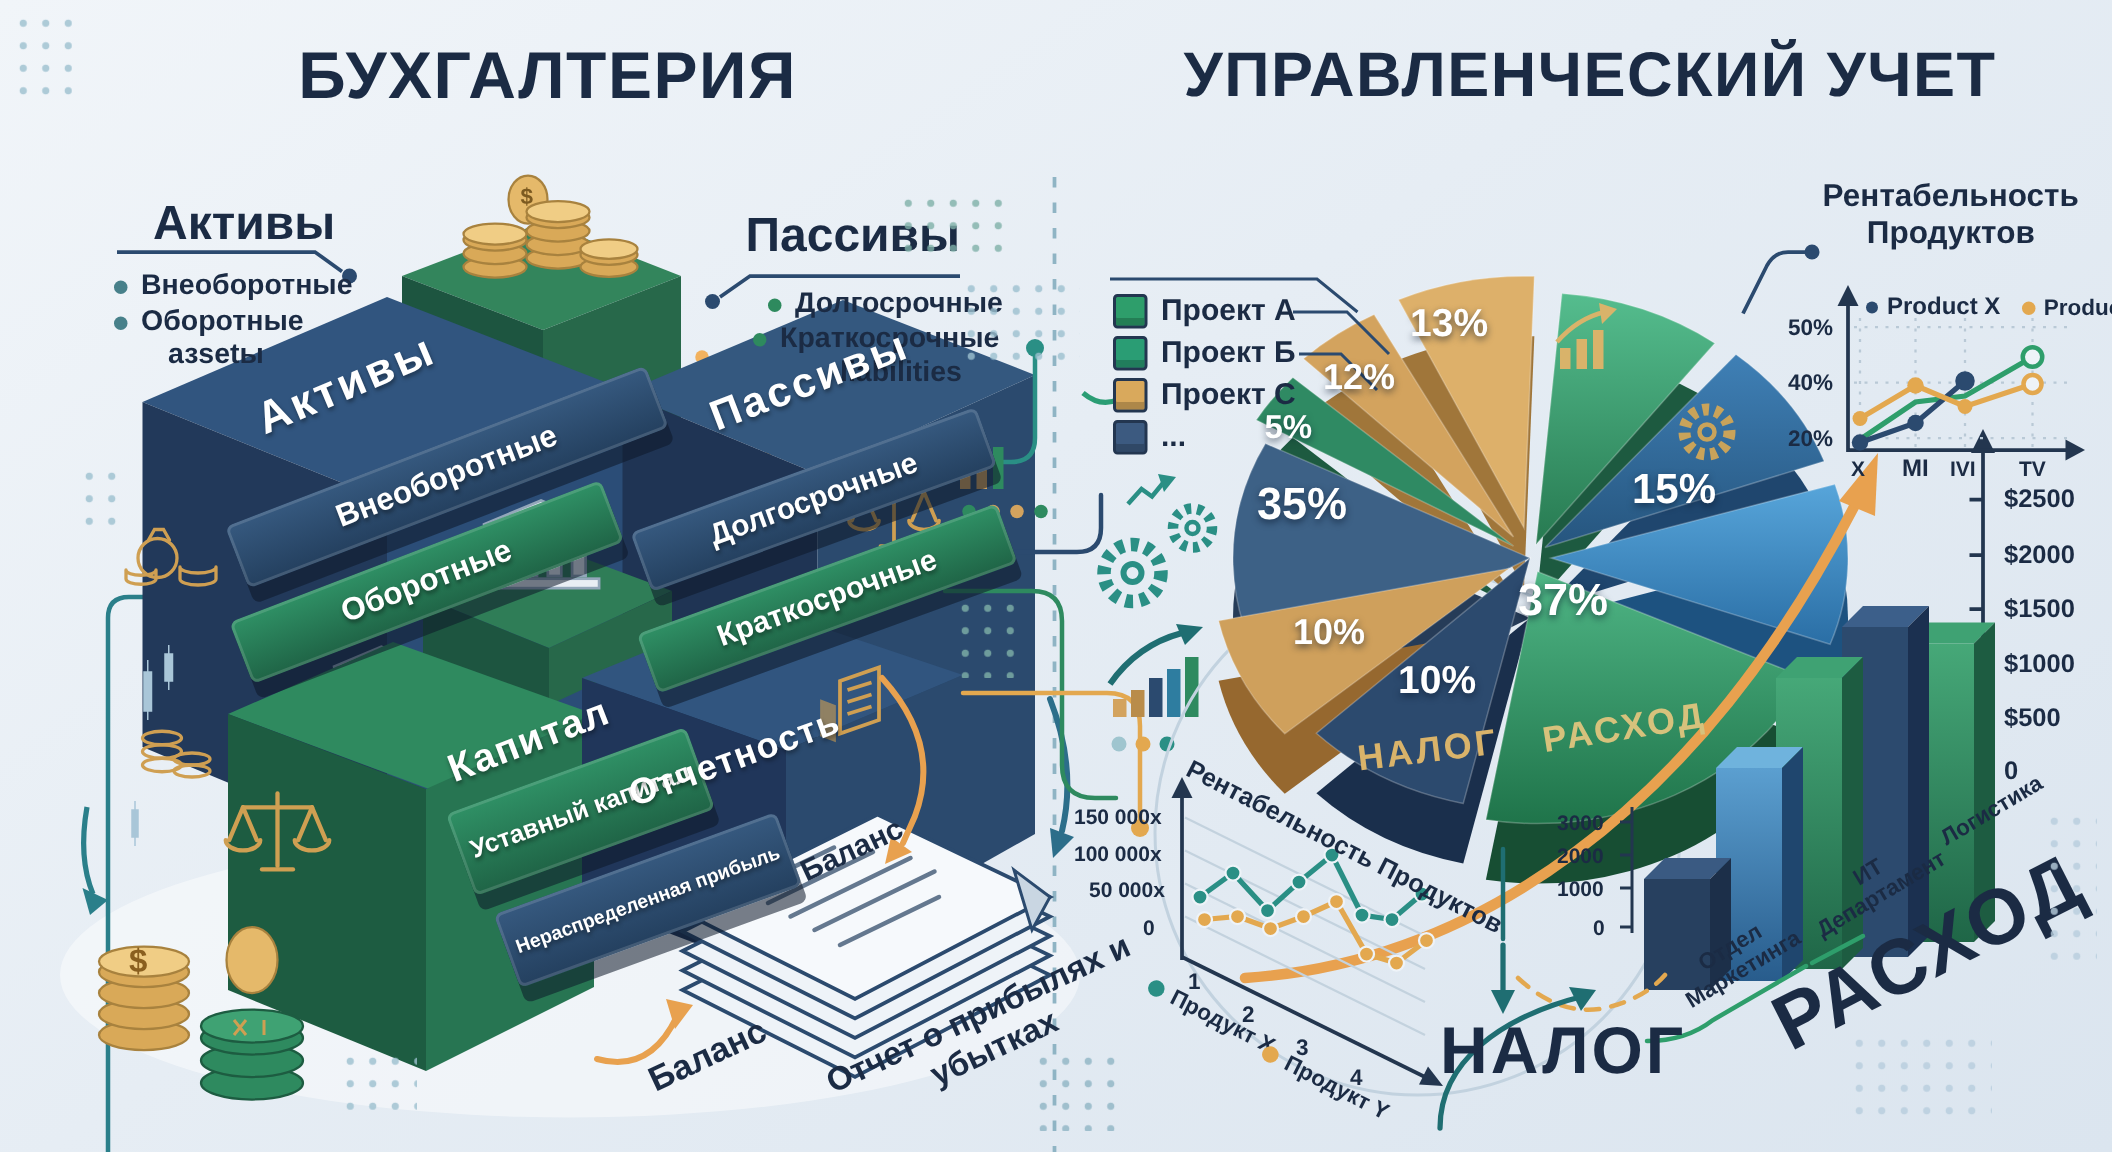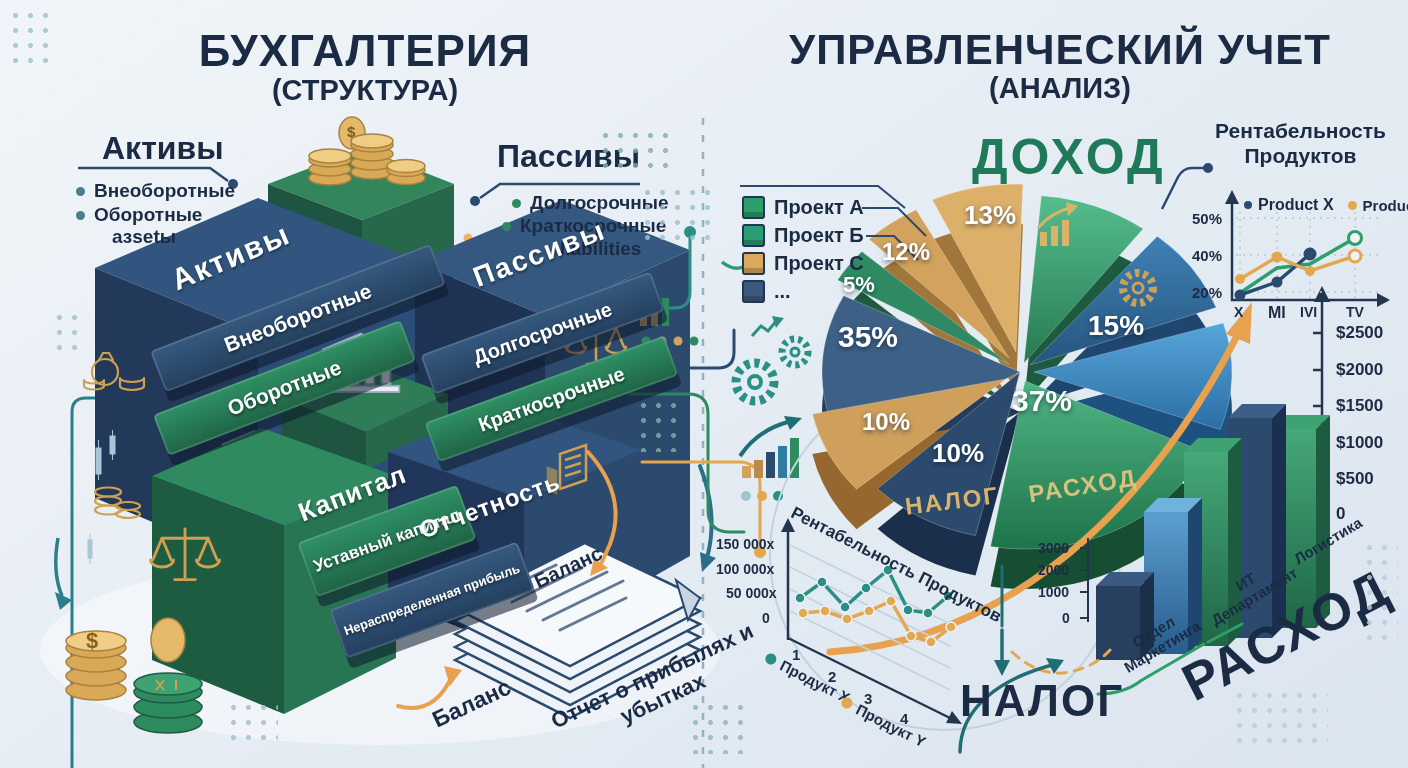--- a/index.html
+++ b/index.html
@@ -472,23 +472,21 @@
     <polygon points="1002,676 994,660 1010,660" fill="#1f6e72" stroke="none"></polygon>
     <path d="M1012,652 q28,26 58,20 q26,-6 40,-22" stroke="#e3a84f" stroke-width="3" stroke-dasharray="9 8"></path>
     <path d="M1098,694 q26,0 44,-14 l62,-36" stroke="#2e9e6b" stroke-width="3"></path>
     <path d="M1208,642 l34,-18" stroke="#2e9e6b" stroke-width="3"></path>
     <path d="M960,752 C960,708 1000,678 1056,664" stroke="#1f6e72" stroke-width="3.5"></path>
     <polygon points="1064,660 1046,658 1054,674" fill="#1f6e72" stroke="none"></polygon>
   </g>
 </svg>
 
 <div class="t tc" style="left:70px;top:26px;width:590px;font-size:44px;font-weight:800;letter-spacing:1px;">БУХГАЛТЕРИЯ</div>
-<div class="t tc" style="left:70px;top:74px;width:590px;font-size:29px;font-weight:800;">(СТРУКТУРА)</div>
 <div class="t tc" style="left:760px;top:26px;width:600px;font-size:42px;font-weight:800;letter-spacing:1px;">УПРАВЛЕНЧЕСКИЙ УЧЕТ</div>
-<div class="t tc" style="left:760px;top:72px;width:600px;font-size:29px;font-weight:800;">(АНАЛИЗ)</div>
 
 <div class="t" style="left:102px;top:130px;font-size:32px;font-weight:800;">Активы</div>
 <div class="row" style="left:76px;top:180px;">
   <span class="dot" style="background:#47808a;"></span>
   <span class="t" style="position:static;font-size:19px;">Внеоборотные</span>
 </div>
 <div class="row" style="left:76px;top:204px;">
   <span class="dot" style="background:#47808a;"></span>
   <span class="t" style="position:static;font-size:19px;">Оборотные</span>
 </div>
@@ -548,28 +546,27 @@
 </div>
 <div class="row" style="left:742px;top:252px;">
   <span class="sq" style="background-color: rgb(217, 169, 92);"></span>
   <span class="t" style="position:static;font-size:20px;">Проект С</span>
 </div>
 <div class="row" style="left:742px;top:280px;">
   <span class="sq" style="background-color: rgb(60, 90, 128);"></span>
   <span class="t" style="position:static;font-size:20px;">...</span>
 </div>
 
-<div class="t" style="left:972px;top:128px;font-size:50px;font-weight:800;letter-spacing:3px;color:#1e7a58;">ДОХОД</div>
 <div class="t" style="left:960px;top:676px;font-size:44px;font-weight:800;letter-spacing:2px;">НАЛОГ</div>
 <div class="t" style="left:1186px;top:656px;font-size:52px;font-weight:800;letter-spacing:2px;transform:rotate(-27deg);transform-origin:left center;">РАСХОД</div>
 
 <div class="pct" style="left:838px;top:320px;font-size:30px;">35%</div>
 <div class="pct" style="left:843px;top:272px;font-size:22px;">5%</div>
 <div class="pct" style="left:882px;top:238px;font-size:24px;">12%</div>
-<div class="pct" style="left:940px;top:200px;font-size:26px;margin-left:24px;">13%</div>
+<div class="pct" style="left:940px;top:200px;font-size:26px;">13%</div>
 <div class="pct" style="left:1088px;top:310px;font-size:28px;">15%</div>
 <div class="pct" style="left:1012px;top:384px;font-size:30px;">37%</div>
 <div class="pct" style="left:932px;top:438px;font-size:26px;">10%</div>
 <div class="pct" style="left:862px;top:408px;font-size:24px;">10%</div>
 <div class="rimlab" style="left:905px;top:487px;font-size:24px;color:#d9b36a;transform:rotate(-7deg);">НАЛОГ</div>
 <div class="rimlab" style="left:1028px;top:472px;font-size:24px;color:#d6c27c;transform:rotate(-9deg);">РАСХОД</div>
 
 <div class="t tc wrap" style="left:1198px;top:118px;width:205px;font-size:21px;font-weight:800;line-height:1.2;white-space:normal;">Рентабельность Продуктов</div>
 <div class="row" style="left:1244px;top:196px;gap:6px;">
   <span class="dot" style="background:#2b4a6f;width:8px;height:8px;"></span>

